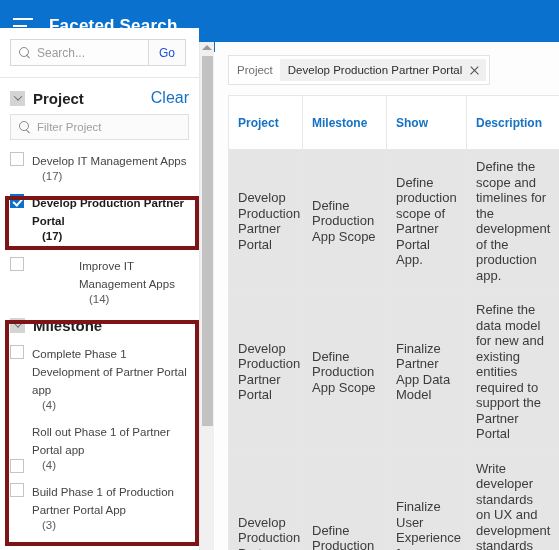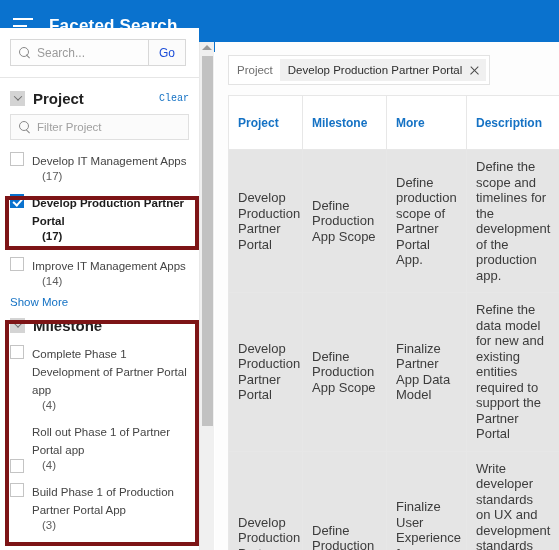--- a/index.html
+++ b/index.html
@@ -106,21 +106,21 @@
     width: 5px; height: 5px;
     border-right: 1.6px solid #6e6e6e;
     border-bottom: 1.6px solid #6e6e6e;
     transform: rotate(45deg) translate(-1px,-1px);
   }
   .facet-title {
     font-size: 15px; font-weight: bold; color: #222222;
     flex: 1;
   }
   .clear-link {
-    font-size: 10px; color: #1572c4; cursor: pointer; font-family: Liberation Mono, monospace;
+    font-size: 16px; color: #1572c4; cursor: pointer;
   }
   .filter-input {
     margin: 2px 10px 8px 10px;
     height: 26px;
     border: 1px solid #e0e0e0;
     background: #fbfbfb;
     display: flex; align-items: center; gap: 6px;
     padding-left: 8px;
   }
   .filter-ph { font-size: 11.5px; color: #a0a0a0; }
@@ -300,21 +300,21 @@
     </div>
 
     <div class="opt sel" style="padding-top:6px;padding-bottom:6px;">
       <span class="cb checked"></span>
       <span class="opt-body">
         <span class="opt-label">Develop Production Partner Portal</span>
         <div class="opt-count">(17)</div>
       </span>
     </div>
 
-    <div class="opt" style="padding-top:6px;">
+    <div class="opt" style="padding-top:6px;gap:47px;">
       <span class="cb"></span>
       <span class="opt-body">
         <span class="opt-label">Improve IT Management Apps</span>
         <div class="opt-count">(14)</div>
       </span>
     </div>
 
     <div class="show-more">Show More</div>
   </div>
 
@@ -373,21 +373,21 @@
     <colgroup>
       <col class="c1">
         <col class="c2">
         <col class="c3">
         <col class="c4">
     </colgroup>
     <thead>
       <tr>
         <th>Project</th>
         <th>Milestone</th>
-        <th>More</th>
+        <th>Show</th>
         <th>Description</th>
       </tr>
     </thead>
     <tbody>
       <tr>
         <td>Develop Production Partner Portal</td>
         <td>Define Production App Scope</td>
         <td>Define production scope of Partner Portal App.</td>
         <td>Define the scope and timelines for the development of the production app.</td>
       </tr>

